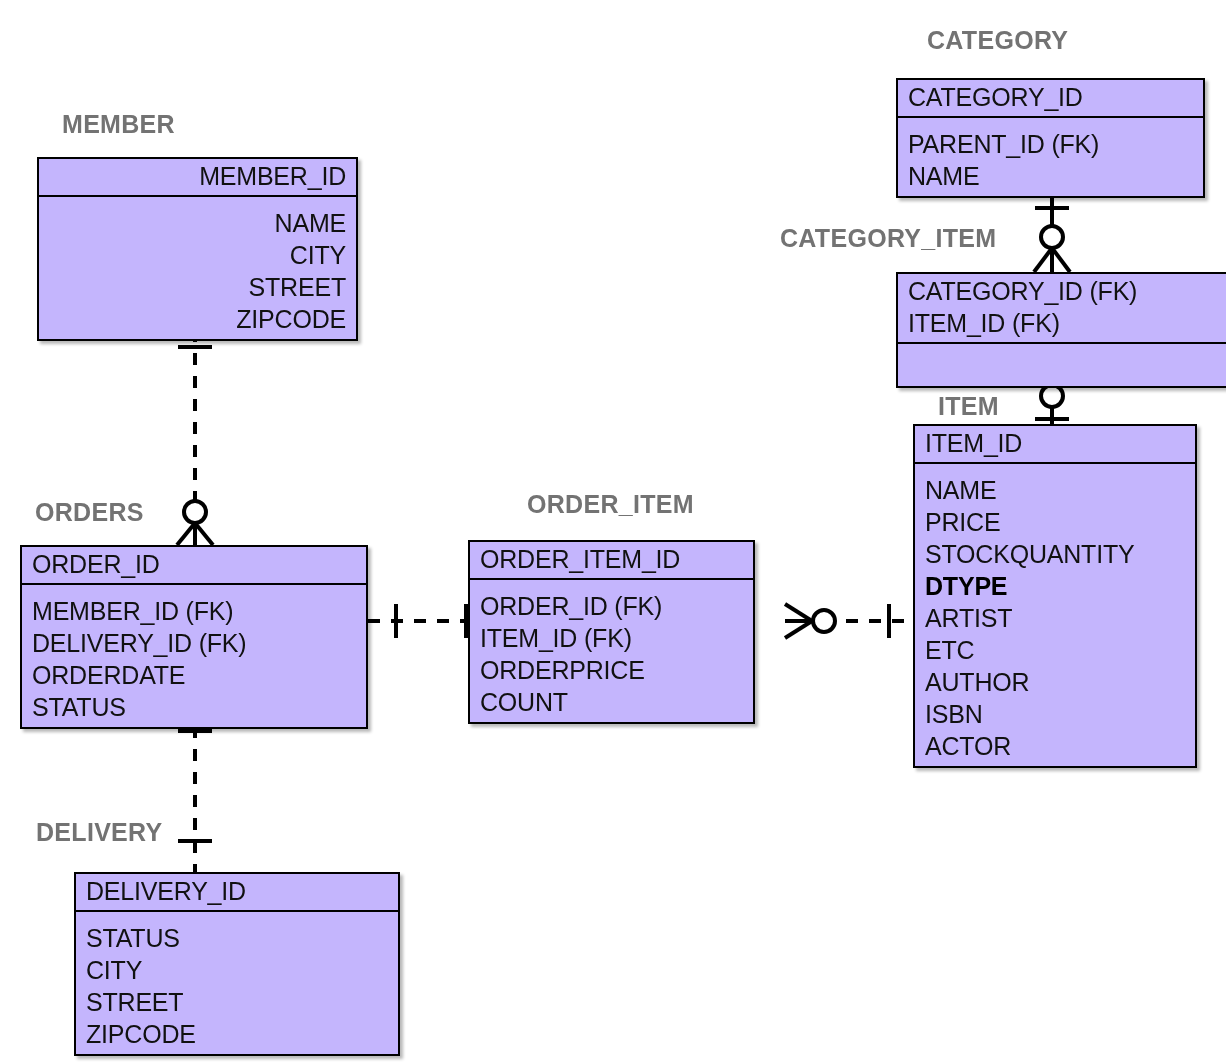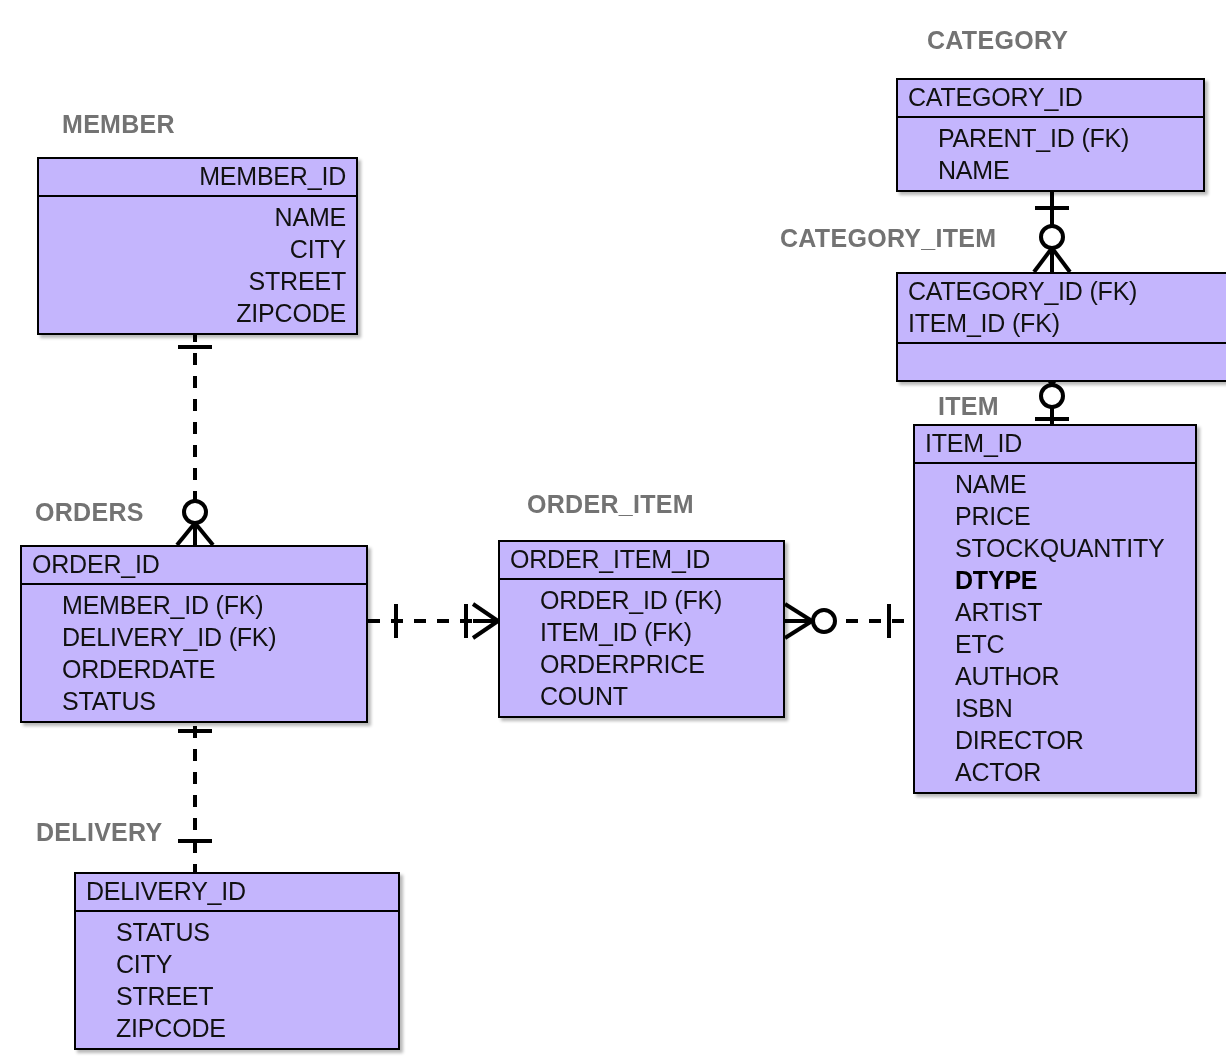--- a/index.html
+++ b/index.html
@@ -23,22 +23,21 @@
     box-shadow:3px 3px 3px rgba(0,0,0,0.28);
     z-index:5;
   }
   .key-section{
     box-sizing:border-box;
     border-bottom:2px solid #000000;
     padding:1px 10px 3px 10px;
   }
   .attr-section{
     box-sizing:border-box;
-    padding:4px 10px 4px 10px;
-    margin-left:30px;
+    padding:10px 10px 4px 10px;
   }
   .attr{
     font-size:25px;
     line-height:32px;
     color:#111111;
     white-space:nowrap;
     letter-spacing:-0.2px;
   }
   .attr.bold{font-weight:bold;color:#000;}
   .empty-row{height:28px;}
@@ -185,21 +184,21 @@
       <div class="attr">DELIVERY_ID</div>
     </div>
     <div class="attr-section">
       <div class="attr">STATUS</div>
       <div class="attr">CITY</div>
       <div class="attr">STREET</div>
       <div class="attr">ZIPCODE</div>
     </div>
   </div>
 
-  <div class="entity" style="left:498px;top:540px;width:287px;">
+  <div class="entity" style="left:468px;top:540px;width:287px;">
     <div class="key-section">
       <div class="attr">ORDER_ITEM_ID</div>
     </div>
     <div class="attr-section">
       <div class="attr">ORDER_ID (FK)</div>
       <div class="attr">ITEM_ID (FK)</div>
       <div class="attr">ORDERPRICE</div>
       <div class="attr">COUNT</div>
     </div>
   </div>
@@ -210,21 +209,20 @@
     </div>
     <div class="attr-section">
       <div class="attr">NAME</div>
       <div class="attr">PRICE</div>
       <div class="attr">STOCKQUANTITY</div>
       <div class="attr bold">DTYPE</div>
       <div class="attr">ARTIST</div>
       <div class="attr">ETC</div>
       <div class="attr">AUTHOR</div>
       <div class="attr">ISBN</div>
-      <div class="attr">DIRECTOR</div>
       <div class="attr">ACTOR</div>
     </div>
   </div>
 
   <div class="entity" style="left:896px;top:78px;width:309px;">
     <div class="key-section">
       <div class="attr">CATEGORY_ID</div>
     </div>
     <div class="attr-section">
       <div class="attr">PARENT_ID (FK)</div>

